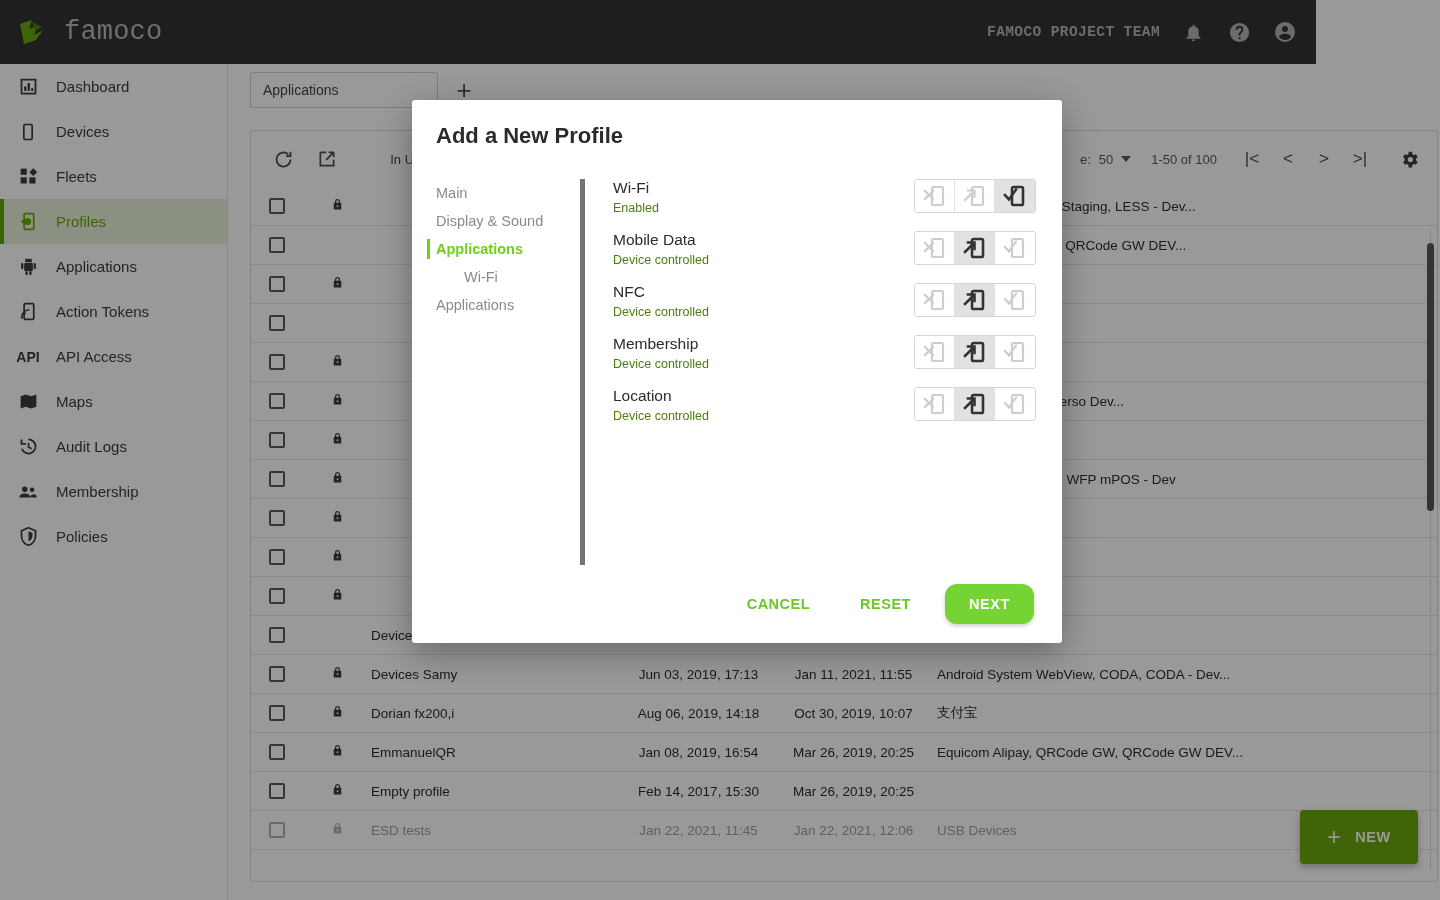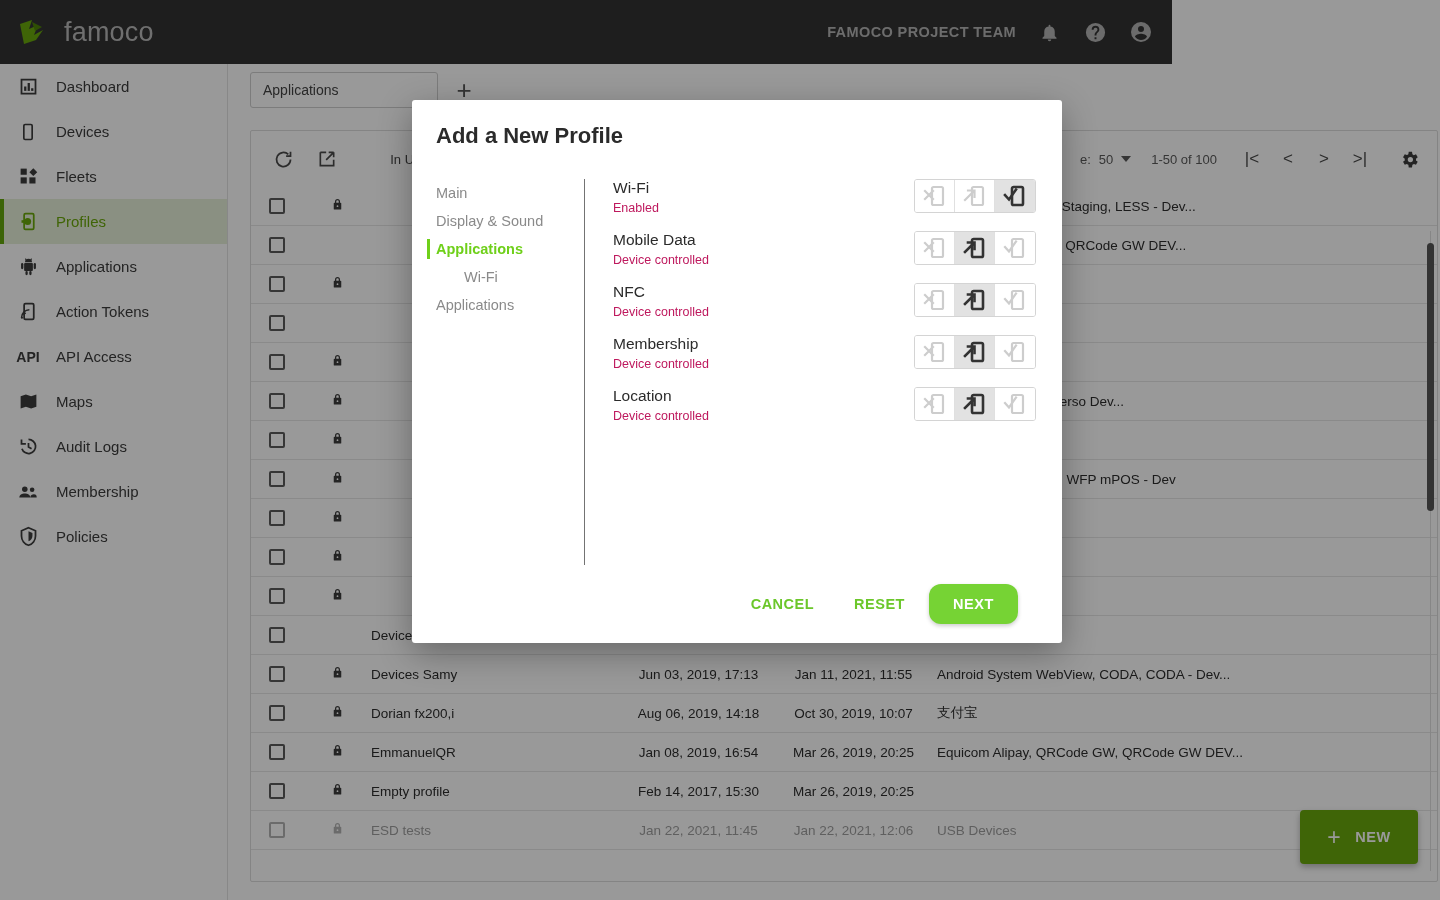--- a/index.html
+++ b/index.html
@@ -5,23 +5,24 @@
   * { box-sizing: border-box; margin: 0; padding: 0; }
   html, body {
     width: 1440px; height: 900px;
     font-family: "Liberation Sans", sans-serif;
     background: #fff; overflow: hidden;
   }
   #app { position: relative; width: 1440px; height: 900px; }
 
   
   .topbar {
-    position: absolute; top: 0; left: 0; width: 1172px; height: 64px;
+    position: absolute; top: 0; left: 0; width: 1316px; height: 64px;
     background: #333333; display: flex; align-items: center;
     z-index: 5;
+    font-family: Liberation Mono, monospace;
   }
   .brand { display: flex; align-items: center; padding-left: 18px; }
   .brand-name {
     color: #b9b9b9; font-size: 27px; font-weight: 400; letter-spacing: 0.2px;
     margin-left: 12px;
   }
   .topbar-right {
     margin-left: auto; display: flex; align-items: center; padding-right: 18px; gap: 20px;
   }
   .team-name { color: #b5b5b5; font-size: 14.5px; font-weight: bold; letter-spacing: 0.4px; }
@@ -119,57 +120,57 @@
     position: absolute; left: 412px; top: 100px; width: 650px; height: 543px;
     background: #fff; border-radius: 3px; z-index: 60;
     box-shadow: 0 10px 34px rgba(0,0,0,0.32);
     display: flex; flex-direction: column;
   }
   .modal-title {
     font-size: 22px; font-weight: bold; color: #2b2b2b; padding: 23px 0 0 24px;
   }
   .modal-body { display: flex; flex: 1; padding: 30px 0 0 0; }
   .modal-nav {
-    width: 173px; padding-left: 24px; border-right: 1px solid #737373;
+    width: 173px; padding-left: 24px; border-right: 5px solid #737373;
     display: flex; flex-direction: column; gap: 0;
   }
   .mnav {
     position: relative; height: 28px; display: flex; align-items: center;
     font-size: 14.5px; color: #8a8a8a; cursor: pointer;
   }
   .mnav.sub { padding-left: 28px; }
   .mnav.active { color: #6fd01a; font-weight: bold; }
   .mnav.active::before {
     content: ""; position: absolute; left: -9px; top: 4px; bottom: 4px; width: 3px; background: #6fd01a;
   }
   .settings-list { flex: 1; padding: 0 26px 0 28px; }
   .setting {
     display: flex; align-items: flex-start; height: 52px; margin-bottom: 0;
   }
   .setting-txt { flex: 1; }
   .setting-name { font-size: 15.5px; color: #2b2b2b; line-height: 18px; }
-  .setting-state { font-size: 12.5px; color: #be185d; margin-top: 4px; }
+  .setting-state { font-size: 12.5px; color: #4d7c0f; margin-top: 4px; }
   .tri {
     display: flex; border: 1px solid #d4d4d4; border-radius: 3px; overflow: hidden;
     height: 34px; margin-top: 0;
   }
   .tri-btn {
     width: 40px; height: 32px; display: flex; align-items: center; justify-content: center;
     background: #fff; border-right: 1px solid #e0e0e0; cursor: pointer;
   }
   .tri-btn:last-child { border-right: none; }
   .tri-btn.on { background: #e2e2e2; }
   .tri-btn svg { display: block; }
   .tri-btn .ph { fill: none; stroke: #cdcdcd; stroke-width: 2.2; }
   .tri-btn .sym { fill: none; stroke: #cdcdcd; stroke-width: 2.2; stroke-linecap: square; }
   .tri-btn.on .ph { stroke: #333; stroke-width: 2.6; }
   .tri-btn.on .sym { stroke: #333; stroke-width: 2.6; }
   .modal-footer {
     height: 78px; display: flex; align-items: center; justify-content: flex-end;
-    padding-right: 44px; gap: 8px;
+    padding-right: 28px; gap: 18px;
   }
   .txt-btn {
     height: 36px; padding: 0 16px; background: none; border: none;
     color: #6bc72a; font-size: 14.5px; font-weight: bold; letter-spacing: 0.5px; cursor: pointer;
   }
   .primary-btn {
     height: 40px; padding: 0 24px; background: #76d334; border: none; border-radius: 12px;
     color: #fff; font-size: 14.5px; font-weight: bold; letter-spacing: 0.6px;
     box-shadow: 0 2px 4px rgba(0,0,0,0.2); cursor: pointer;
   }

